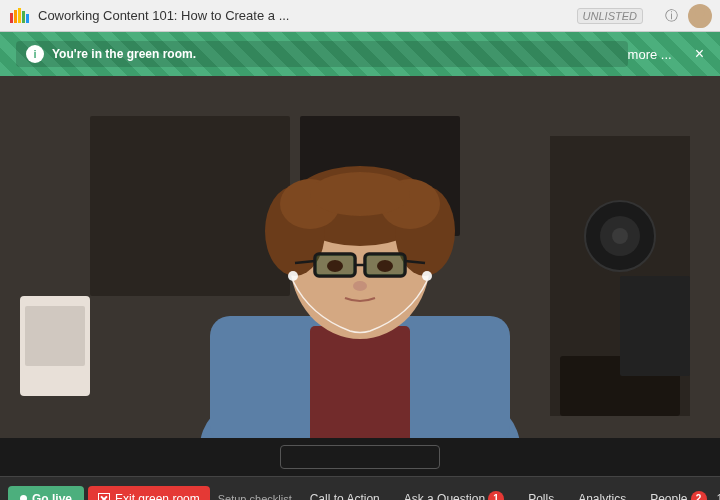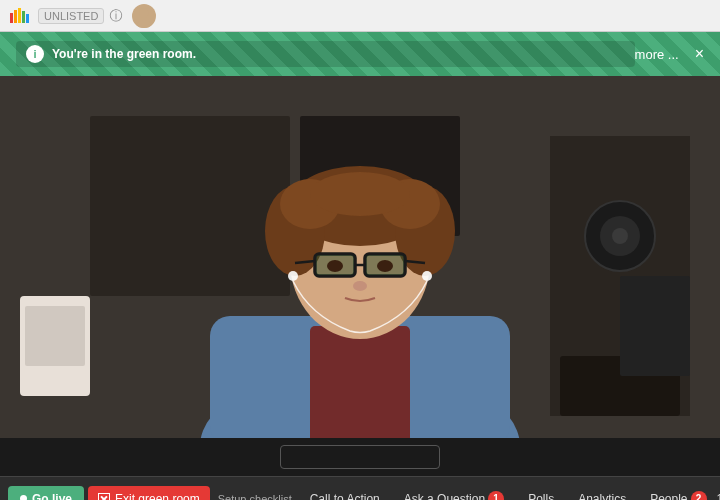--- a/index.html
+++ b/index.html
@@ -32,21 +32,22 @@
       color: #333;
       flex: 1;
     }
     #title-bar .unlisted-badge {
       font-size: 11px;
       color: #888;
       background: #e8e8e8;
       border: 1px solid #ccc;
       border-radius: 3px;
       padding: 1px 5px;
-      margin-right: 5px;
+      margin-right: 22px;
+      font-style: italic;
     }
     #title-bar .info-icon {
       color: #888;
       font-size: 13px;
       cursor: pointer;
       margin-right: 10px;
     }
     #title-bar .avatar {
       width: 24px;
       height: 24px;
@@ -98,21 +99,21 @@
     }
     #green-room-banner .banner-text {
       color: white;
       font-size: 12px;
       font-weight: 600;
     }
     #green-room-banner .more-link {
       color: white;
       font-size: 13px;
       cursor: pointer;
-      margin-right: 16px;
+      margin-right: 23px;
     }
     #green-room-banner .close-btn {
       color: white;
       font-size: 16px;
       cursor: pointer;
       line-height: 1;
     }
 
     
     #video-area {
@@ -282,20 +283,21 @@
 
 <div id="title-bar">
 
   <svg class="logo-icon" viewBox="0 0 22 22">
     <rect x="2" y="8" width="3" height="10" fill="#e53935"></rect>
     <rect x="6" y="5" width="3" height="13" fill="#ff9800"></rect>
     <rect x="10" y="3" width="3" height="15" fill="#ffc107"></rect>
     <rect x="14" y="6" width="3" height="12" fill="#4caf50"></rect>
     <rect x="18" y="9" width="3" height="9" fill="#2196f3"></rect>
   </svg>
+  <span class="title-text">Coworking Content 101: How to Create a ...</span>
   <span class="unlisted-badge">UNLISTED</span>
   <span class="info-icon">ⓘ</span>
   <div class="avatar">
     <svg viewBox="0 0 24 24" width="24" height="24">
       <circle cx="12" cy="9" r="5" fill="#c8a882"></circle>
       <ellipse cx="12" cy="22" rx="8" ry="6" fill="#c8a882"></ellipse>
     </svg>
   </div>
 </div>
 

